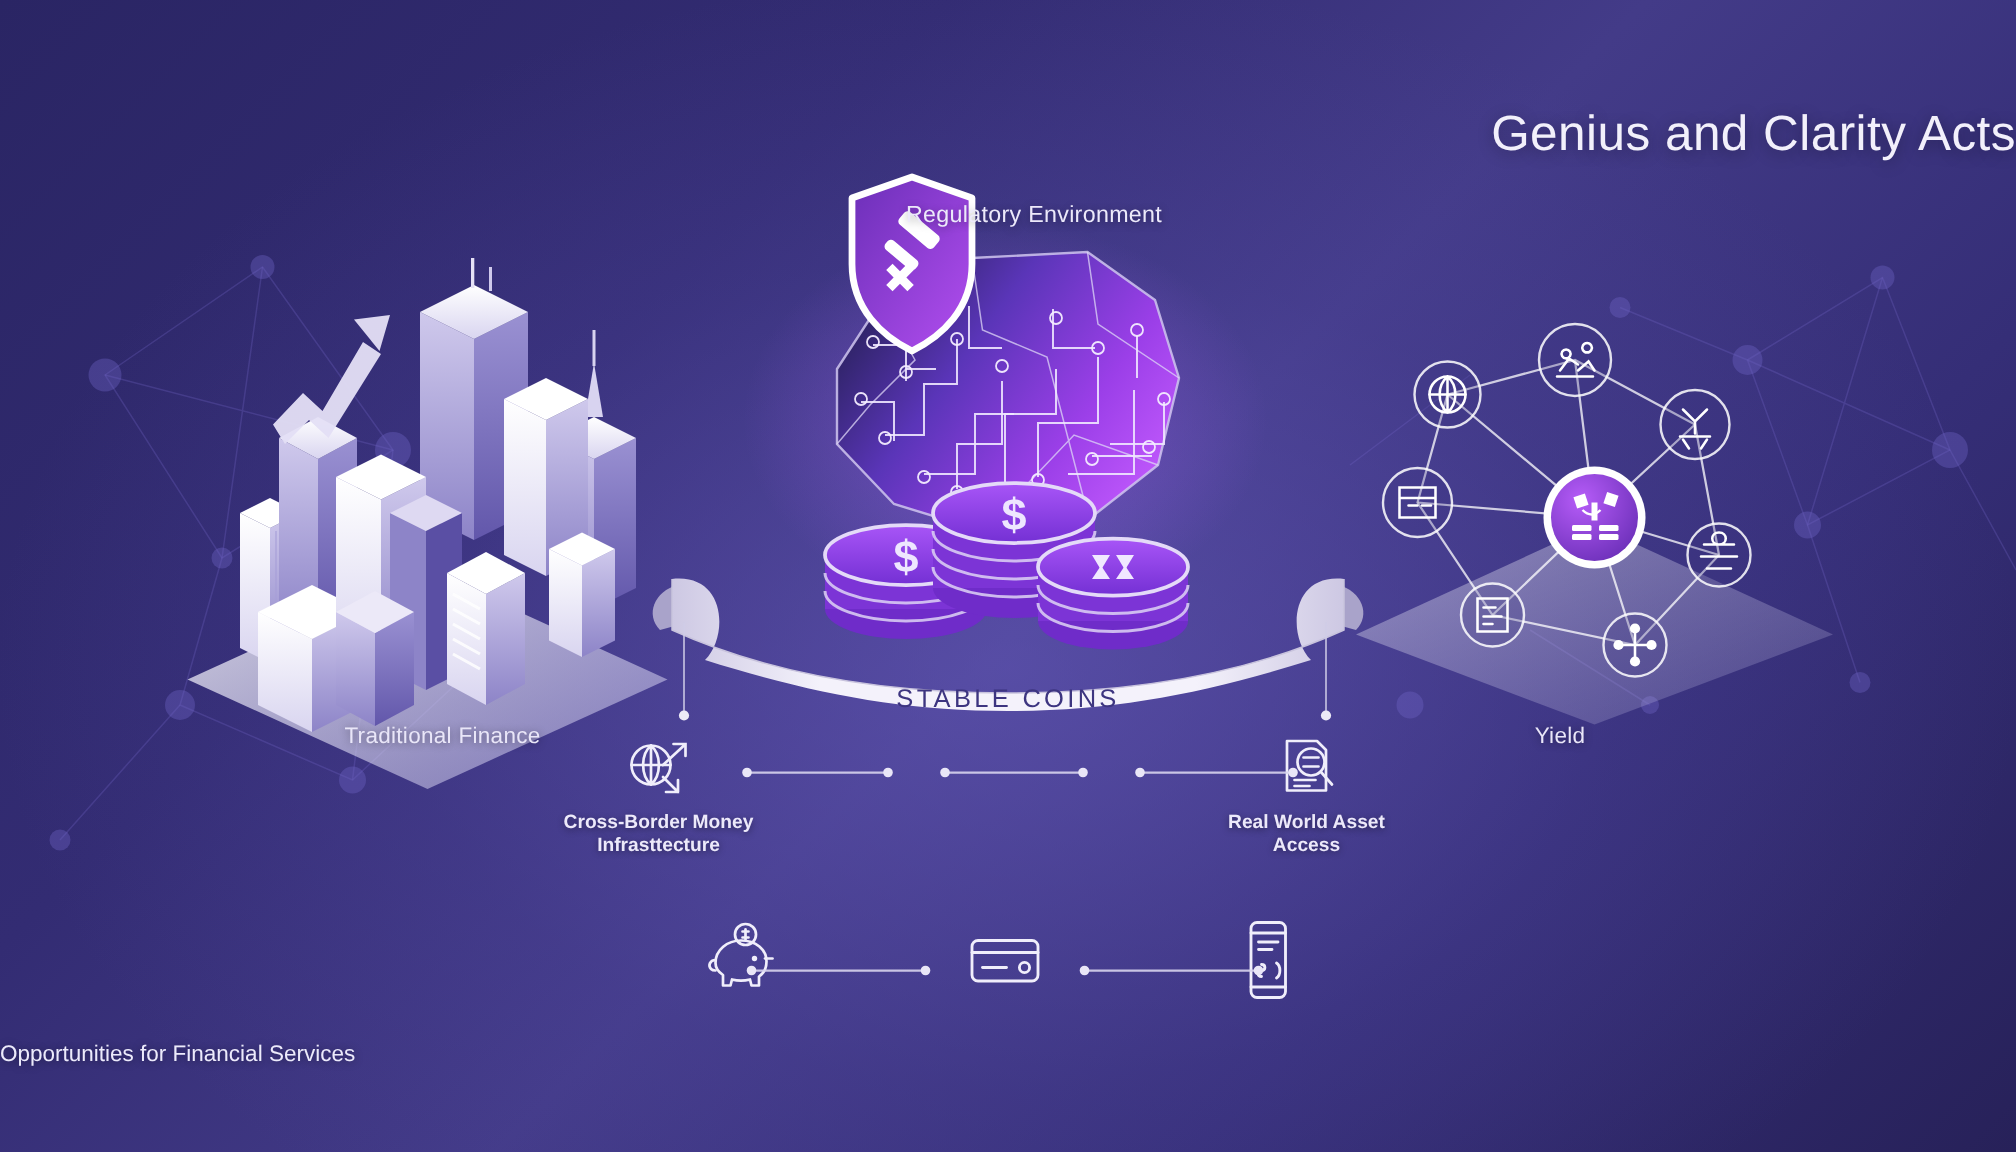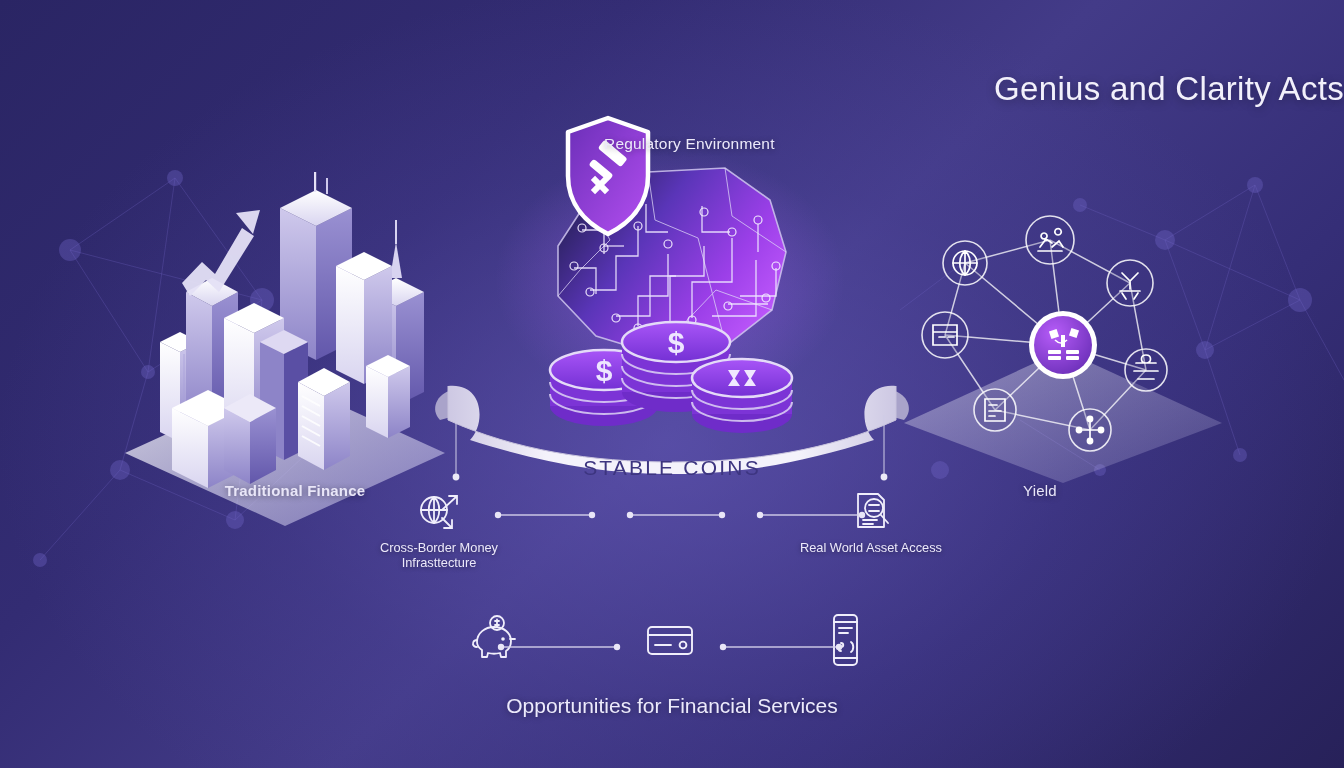--- a/index.html
+++ b/index.html
@@ -26,49 +26,50 @@
   .reg-label{
     position:absolute;left:604px;top:135px;font-size:15.5px;color:#ece9fa;
     letter-spacing:.2px;text-shadow:0 1px 6px rgba(0,0,0,.35);
   }
 
   
   .sec-label{
     position:absolute;font-size:15px;color:#e9e6f8;text-align:center;
     text-shadow:0 1px 6px rgba(0,0,0,.4);letter-spacing:.2px;
   }
-  #tradfi-label{left:190px;top:482px;width:210px;font-weight:bold;}
+  #tradfi-label{left:190px;top:482px;width:210px;}
   #defi-label{left:965px;top:482px;width:150px;}
 
   
   .ribbon-text{
     position:absolute;left:0;top:456px;width:1344px;text-align:center;
-    font-size:21px;letter-spacing:2.2px;color:#3d3580;font-weight:400;
+    font-size:17px;letter-spacing:2.2px;color:#3d3580;font-weight:400;
   }
 
   
   .feature-row{position:absolute;left:378px;top:488px;width:590px;height:100px;}
   .feature{position:absolute;width:150px;text-align:center;}
   .feature .ficon{height:46px;display:flex;align-items:center;justify-content:center;}
   .feature .flabel{
     margin-top:6px;font-size:12.8px;line-height:15px;color:#ece9fa;
     text-shadow:0 1px 5px rgba(0,0,0,.4);
+    font-weight:bold;
   }
   #feat-0{left:-14px;top:0;}
   #feat-1{left:140px;top:0;}
   #feat-2{left:272px;top:0;width:190px;}
   #feat-3{left:418px;top:0;}
 
   
   .bottom-row{position:absolute;left:440px;top:608px;width:460px;height:84px;}
   .b-icon{position:absolute;top:0;width:70px;height:64px;display:flex;align-items:center;justify-content:center;}
   #bico-0{left:20px;} #bico-1{left:195px;} #bico-2{left:370px;}
   .bottom-label{
-    position:absolute;left:0;top:694px;width:1344px;text-align:center;
-    font-size:21px;color:#eceafb;text-shadow:0 1px 6px rgba(0,0,0,.4);
+    position:absolute;left:0;top:694px;width:1344px;text-align:left;
+    font-size:15px;color:#eceafb;text-shadow:0 1px 6px rgba(0,0,0,.4);
   }
 
   svg{display:block;overflow:visible;}
 </style>
 </head>
 <body>
 
 <div id="canvas">
 
   <svg class="bg-net" width="1344" height="768" viewBox="0 0 1344 768">

